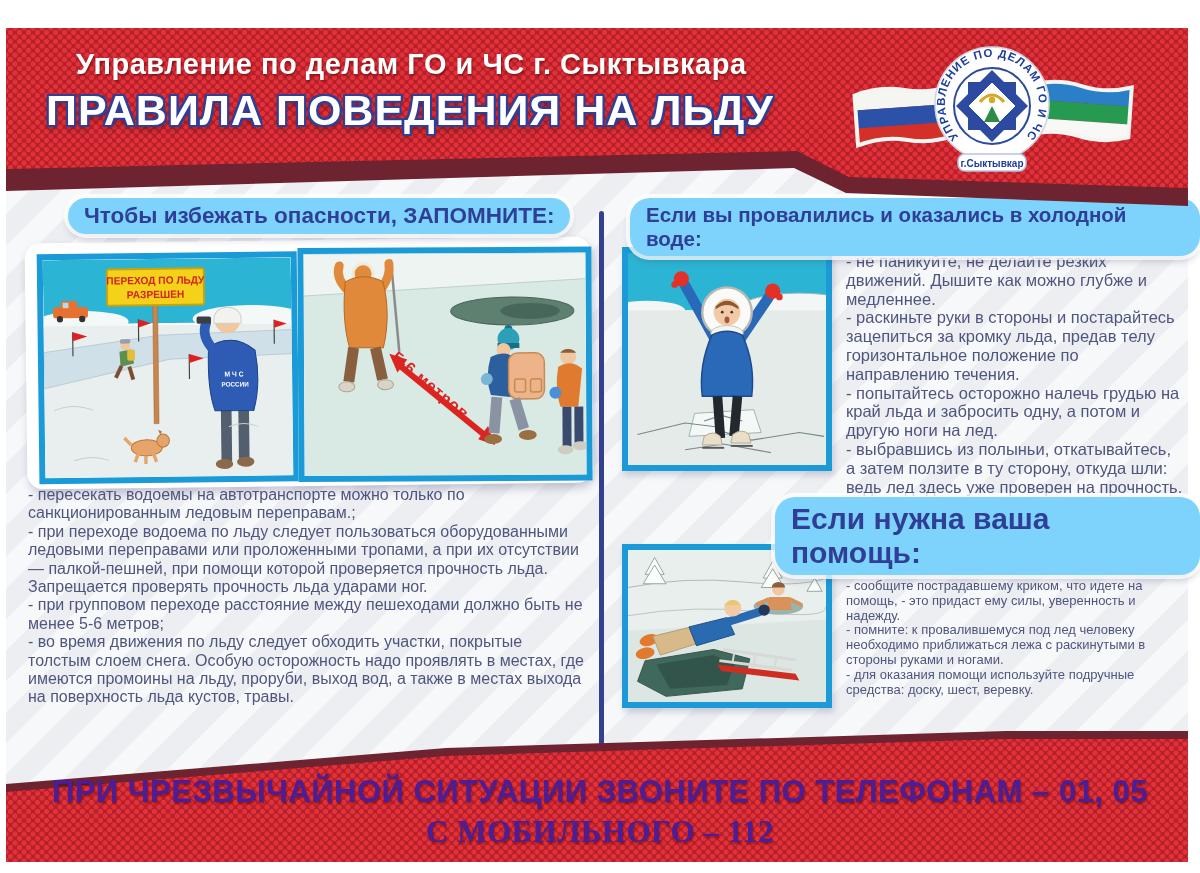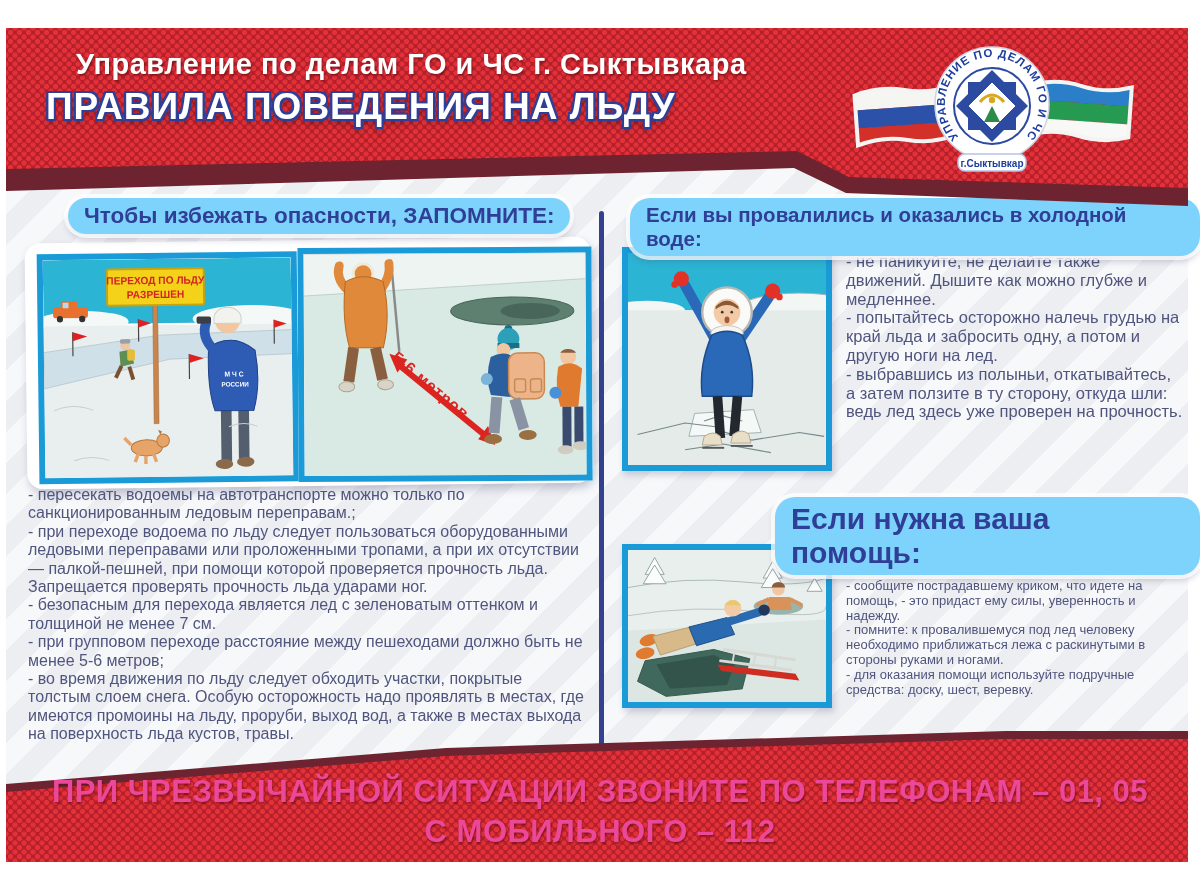--- a/index.html
+++ b/index.html
@@ -16,21 +16,21 @@
     background-image:radial-gradient(circle,#e23139 2.3px,rgba(0,0,0,0) 2.9px),
                      radial-gradient(circle,#e23139 2.3px,rgba(0,0,0,0) 2.9px);
     background-size:9px 9px;background-position:0 0,4.5px 4.5px;}
 
   .header-shadow{position:absolute;left:6px;top:28px;width:1182px;height:182px;background:#6e2430;
     clip-path:polygon(0 0,1182px 0,1182px 178px,840px 165px,788px 140px,0 163px);z-index:4;}
   .header-red{position:absolute;left:6px;top:28px;width:1182px;height:180px;
     clip-path:polygon(0 0,1182px 0,1182px 160px,843px 149px,791px 123px,0 141px);z-index:5;}
   .header-subtitle{position:absolute;left:76px;top:48px;color:#fff;font-size:29px;font-weight:bold;
     letter-spacing:.5px;text-shadow:1px 2px 2px rgba(60,0,0,.45);z-index:6;}
-  .header-title{position:absolute;left:46px;top:86px;color:#fff;font-size:37px;font-weight:bold;letter-spacing:1px;z-index:6;
+  .header-title{position:absolute;left:46px;top:86px;color:#fff;font-size:43px;font-weight:bold;letter-spacing:1px;z-index:6;
     text-shadow:-2px -2px 0 #2f3e96,2px -2px 0 #2f3e96,-2px 2px 0 #2f3e96,2px 2px 0 #2f3e96,
       0 -2px 0 #2f3e96,0 2px 0 #2f3e96,-2px 0 0 #2f3e96,2px 0 0 #2f3e96,0 5px 6px rgba(0,0,0,.35);}
   .flags{position:absolute;left:852px;top:40px;width:285px;height:150px;z-index:7;}
 
   .pill{position:absolute;display:inline-block;background:#7dd3fc;color:#2f3e96;font-weight:bold;
     padding:5px 16px;border-radius:20px;box-shadow:0 0 0 4px rgba(255,255,255,.75),0 5px 7px rgba(60,60,100,.28);z-index:3;}
   .pill-left{left:68px;top:198px;font-size:22.5px;}
   .pill-r1{left:630px;top:198px;font-size:20.5px;}
   .pill-r2{left:775px;top:497px;font-size:30px;}
 
@@ -48,24 +48,24 @@
   .text-left{left:28px;top:486px;width:556px;font-size:16px;line-height:1.15;}
   .text-r1{left:846px;top:252px;width:338px;font-size:16.5px;line-height:1.14;}
   .text-r2{left:846px;top:579px;width:338px;font-size:13px;line-height:1.14;}
 
   .divider{position:absolute;left:599px;top:211px;width:5px;height:540px;background:#33418f;border-radius:3px;z-index:1;}
 
   .footer-shadow{position:absolute;left:6px;top:718px;width:1182px;height:144px;background:#6e2430;
     clip-path:polygon(0 66px,440px 30px,1000px 13px,1182px 13px,1182px 144px,0 144px);z-index:5;}
   .footer-red{position:absolute;left:6px;top:726px;width:1182px;height:136px;
     clip-path:polygon(0 66px,440px 30px,1000px 13px,1182px 13px,1182px 136px,0 136px);z-index:6;}
-  .footer-text{position:absolute;left:0;top:774px;width:1200px;text-align:center;color:#ec4899;font-weight:bold;
+  .footer-text{position:absolute;left:0;top:774px;width:1200px;text-align:center;color:#4c1d95;font-weight:bold;
     z-index:7;text-shadow:1px 2px 2px rgba(60,0,0,.4);}
   .footer-line1{font-size:31px;letter-spacing:.5px;}
-  .footer-line2{font-size:31px;letter-spacing:.5px;margin-top:4px;}
+  .footer-line2{font-size:31px;letter-spacing:.5px;margin-top:4px;font-family:Liberation Serif, serif;}
 </style>
 </head>
 <body>
 
 <div class="page">
   <div class="stripes"></div>
 
   <div class="header-shadow"></div>
   <div class="header-red reddots"></div>
   <div class="header-subtitle">Управление по делам ГО и ЧС г. Сыктывкара</div>
@@ -230,21 +230,20 @@
           <ellipse cx="13" cy="101" rx="8" ry="4.5" fill="#cfccc2"></ellipse>
           <ellipse cx="28" cy="97" rx="8" ry="4.5" fill="#cfccc2"></ellipse>
         </g>
       </svg>
     </div>
   </div>
 
   <div class="rules text-left">
       <p class="bullet">- пересекать водоемы на автотранспорте можно только по санкционированным ледовым переправам.;</p>
       <p class="bullet">- при переходе водоема по льду следует пользоваться оборудованными ледовыми переправами или проложенными тропами, а при их отсутствии — палкой-пешней, при помощи которой проверяется прочность льда. Запрещается проверять прочность льда ударами ног.</p>
-      <p class="bullet">- безопасным для перехода является лед с зеленоватым оттенком и толщиной не менее 7 см.</p>
       <p class="bullet">- при групповом переходе расстояние между пешеходами должно быть не менее 5-6 метров;</p>
       <p class="bullet">- во время движения по льду следует обходить участки, покрытые толстым слоем снега. Особую осторожность надо проявлять в местах, где имеются промоины на льду, проруби, выход вод, а также в местах выхода на поверхность льда кустов, травы.</p>
     </div>
 
   <div class="divider"></div>
 
   <div class="illu rbox1">
     <svg viewBox="0 0 208 222" preserveAspectRatio="none">
       <rect x="0" y="0" width="208" height="60" fill="#2cb4d4"></rect>
       <ellipse cx="180" cy="58" rx="62" ry="16" fill="#f2f6f5" stroke="#9fb0ad"></ellipse>
@@ -275,21 +274,22 @@
         <rect x="-15" y="150" width="10" height="44" fill="#23282e" transform="rotate(-4 -10 150)"></rect>
         <rect x="6" y="150" width="10" height="42" fill="#23282e" transform="rotate(5 11 150)"></rect>
         <path d="M-24,192 q10,-7 17,0 l2,9 l-21,0 z" fill="#e9dfc9" stroke="#b5a88a"></path>
         <line x1="-26" y1="204" x2="-3" y2="204" stroke="#55585c" stroke-width="2"></line>
         <path d="M6,190 q10,-7 17,0 l2,9 l-21,0 z" fill="#e9dfc9" stroke="#b5a88a"></path>
         <line x1="4" y1="202" x2="27" y2="202" stroke="#55585c" stroke-width="2"></line>
       </g>
     </svg>
   </div>
   <div class="rules text-r1">
-      <p class="bullet">- не паникуйте, не делайте также движений. Дышите как можно глубже и медленнее.</p>
+      <p class="bullet">- не паникуйте, не делайте резких движений. Дышите как можно глубже и медленнее.</p>
+      <p class="bullet">- раскиньте руки в стороны и постарайтесь зацепиться за кромку льда, предав телу горизонтальное положение по направлению течения.</p>
       <p class="bullet">- попытайтесь осторожно налечь грудью на край льда и забросить одну, а потом и другую ноги на лед.</p>
       <p class="bullet">- выбравшись из полыньи, откатывайтесь, а затем ползите в ту сторону, откуда шли: ведь лед здесь уже проверен на прочность.</p>
     </div>
 
   <div class="illu rbox2">
     <svg viewBox="0 0 208 162" preserveAspectRatio="none">
       <rect x="0" y="0" width="208" height="162" fill="#e9efed"></rect>
       <path d="M0,40 Q60,28 120,34 T208,30" stroke="#a8b8b4" fill="none"></path>
       <path d="M0,70 Q70,58 140,66 T208,60" stroke="#b6c4c0" fill="none"></path>
       <g fill="#fbfdfc" stroke="#8fa39e">

